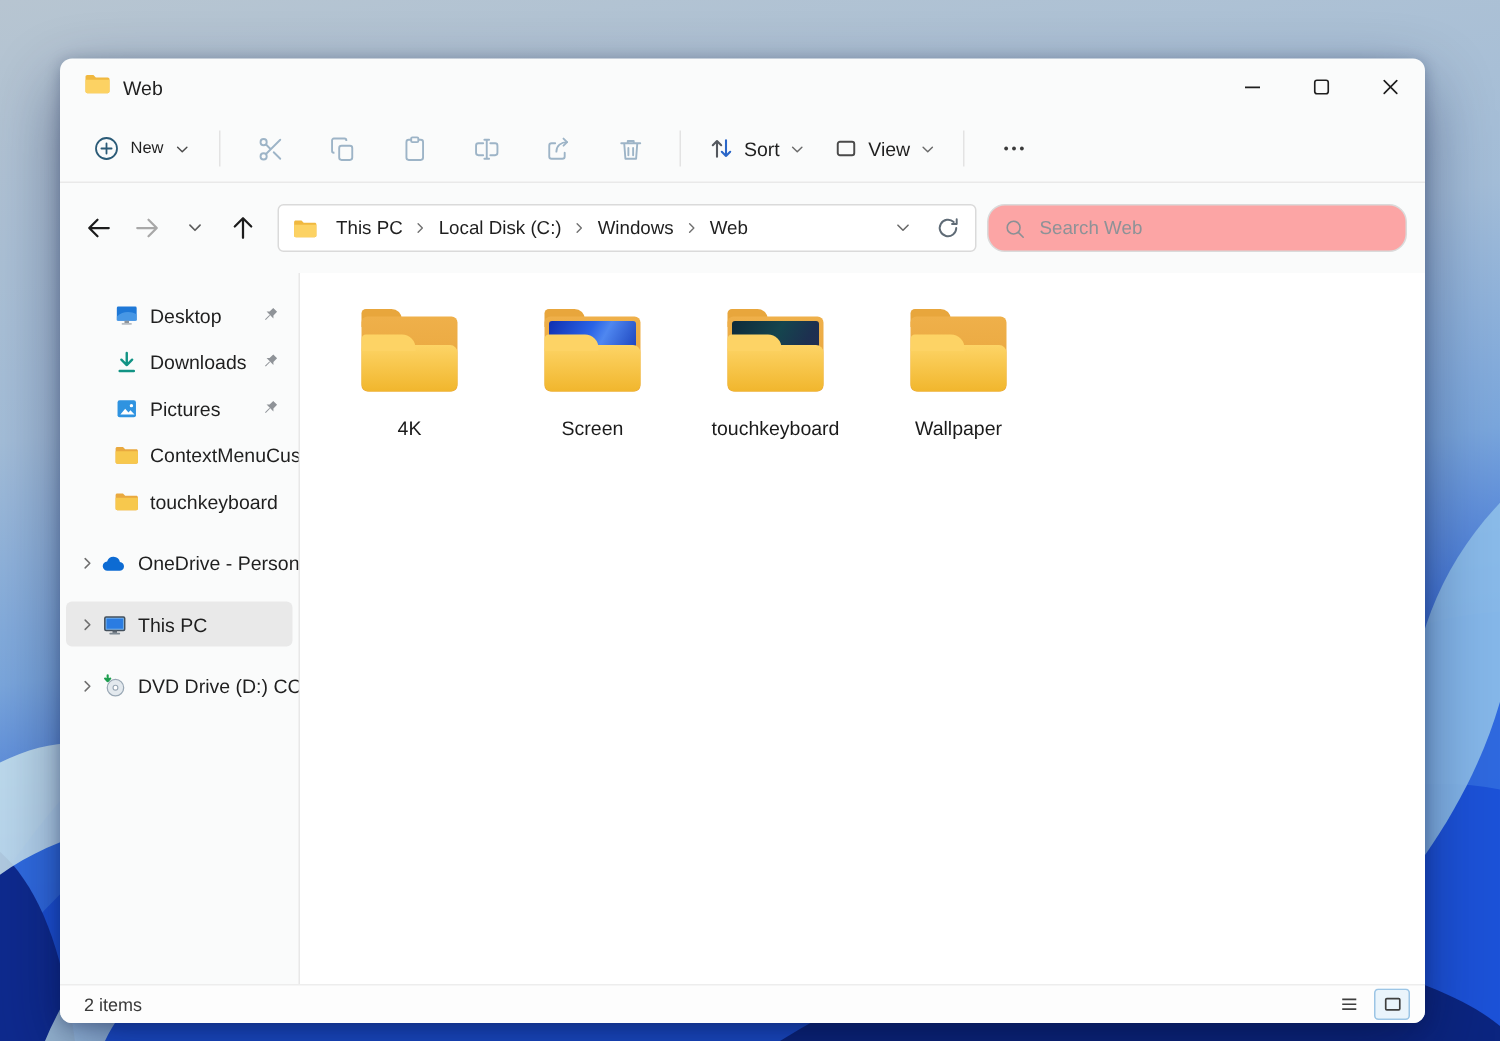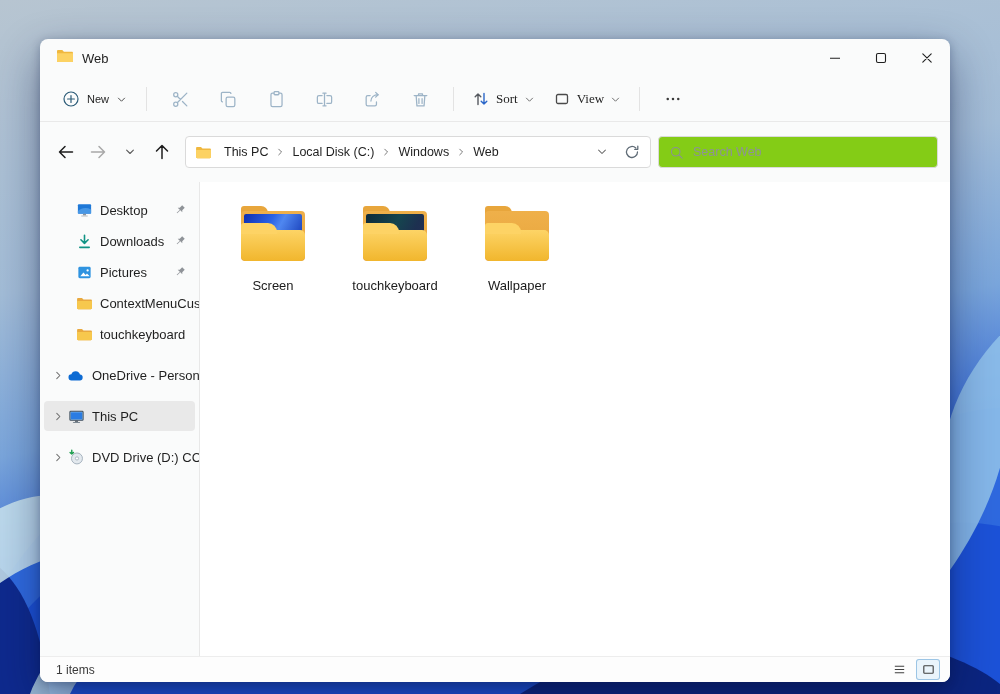--- a/index.html
+++ b/index.html
@@ -19,31 +19,31 @@
   .titlebar { height:38px; display:flex; align-items:center; padding-left:16px; flex:none; }
   .titlebar .ttext { font-size:13px; color:#1f1f1f; margin-left:8px; }
   .window-controls { margin-left:auto; display:flex; height:100%; }
   .wc-btn { width:46px; height:100%; display:flex; align-items:center; justify-content:center; background:none; border:none; cursor:pointer; }
 
   
   .toolbar { height:45px; flex:none; display:flex; align-items:center; padding:0 12px; border-bottom:1px solid #e9e9e9; }
   .tb-new { display:flex; align-items:center; gap:7px; padding:6px 10px; border-radius:4px; background:none; border:none; cursor:pointer; font-size:11px; color:#1f1f1f; font-family:inherit; }
   .tb-sep { width:1px; height:24px; background:#e3e3e3; margin:0 9px; flex:none; }
   .tb-icon-btn { width:40px; height:34px; margin:0 4px; display:flex; align-items:center; justify-content:center; border-radius:4px; background:none; border:none; cursor:pointer; }
-  .tb-group { display:flex; align-items:center; gap:6px; padding:6px 9px; border-radius:4px; background:none; border:none; cursor:pointer; font-size:13px; color:#1f1f1f; font-family:Liberation Serif, serif; }
+  .tb-group { display:flex; align-items:center; gap:6px; padding:6px 9px; border-radius:4px; background:none; border:none; cursor:pointer; font-size:13px; color:#1f1f1f; font-family:Liberation Sans, sans-serif; }
 
   
   .navrow { height:60px; flex:none; display:flex; align-items:center; padding:0 10px; }
   .nav-btn { width:32px; height:32px; flex:none; display:flex; align-items:center; justify-content:center; border-radius:4px; background:none; border:none; cursor:pointer; }
   .addressbar { width:466px; height:32px; flex:none; margin-left:7px; background:#fff; border:1px solid #dadada; border-radius:4px; display:flex; align-items:center; padding:0 4px 0 9px; }
   .crumbs { display:flex; align-items:center; gap:1px; flex:1; overflow:hidden; }
   .crumb { font-size:12.5px; color:#1f1f1f; padding:4px 6px; border-radius:3px; white-space:nowrap; cursor:pointer; }
   .addr-right { display:flex; align-items:center; gap:2px; }
   .addr-btn { width:28px; height:28px; display:flex; align-items:center; justify-content:center; border-radius:3px; background:none; border:none; cursor:pointer; }
-  .searchbar { flex:1; height:32px; margin-left:7px; margin-right:2px; background:#84cc16; border:1px solid #dadada; border-radius:4px; display:flex; align-items:center; padding:0 10px; gap:9px; }
+  .searchbar { flex:1; height:32px; margin-left:7px; margin-right:2px; background:#fca5a5; border:1px solid #dadada; border-radius:12px; display:flex; align-items:center; padding:0 10px; gap:9px; }
   .searchbar input { border:none; outline:none; flex:1; font-size:12.5px; color:#222; font-family:inherit; background:transparent; }
   .searchbar input::placeholder { color:#8d9297; }
 
   
   .main { flex:1; display:flex; min-height:0; }
   .sidebar { width:160px; flex:none; border-right:1px solid #e8e8e8; padding-top:12px; overflow:hidden; }
   .side-item { height:30px; margin:1px 4px; padding-left:6px; border-radius:4px; display:flex; align-items:center; font-size:13px; color:#1f1f1f; white-space:nowrap; position:relative; cursor:pointer; }
   .side-item.sel { background:#e9e9e9; }
   .side-item.mt { margin-top:11px; }
   .chev-slot { width:16px; flex:none; display:flex; align-items:center; justify-content:center; }
@@ -415,20 +415,28 @@
           </span>
           <span>DVD Drive (D:) CCCO</span>
         </div>
 
 
       </div>
 
       <div class="content">
         <div class="tiles">
 
+          <div class="tile">
+            <div class="ficon">
+              <div class="f-tab"></div>
+                <div class="f-back"></div>
+                <div class="f-front"></div>
+            </div>
+            <div class="tile-label">4K</div>
+          </div>
 
           <div class="tile">
             <div class="ficon">
               <div class="f-tab"></div>
                 <div class="f-back"></div>
                 <div class="f-thumb blue"></div>
                 <div class="f-front"></div>
             </div>
             <div class="tile-label">Screen</div>
           </div>
@@ -450,21 +458,21 @@
                 <div class="f-front"></div>
             </div>
             <div class="tile-label">Wallpaper</div>
           </div>
 
         </div>
       </div>
     </div>
 
     <div class="statusbar">
-      <span>1 items</span>
+      <span>2 items</span>
       <div class="sb-right">
         <button class="sb-btn">
           <svg width="15" height="15" viewBox="0 0 16 16">
               <path d="M3 4.5h10M3 8h10M3 11.5h10" stroke="#3f3f3f" stroke-width="1.2"></path>
             </svg>
         </button>
         <button class="sb-btn sel">
           <svg width="15" height="15" viewBox="0 0 16 16">
               <rect x="3" y="4" width="10" height="8" rx="0.8" fill="none" stroke="#3f3f3f" stroke-width="1.2"></rect>
             </svg>

